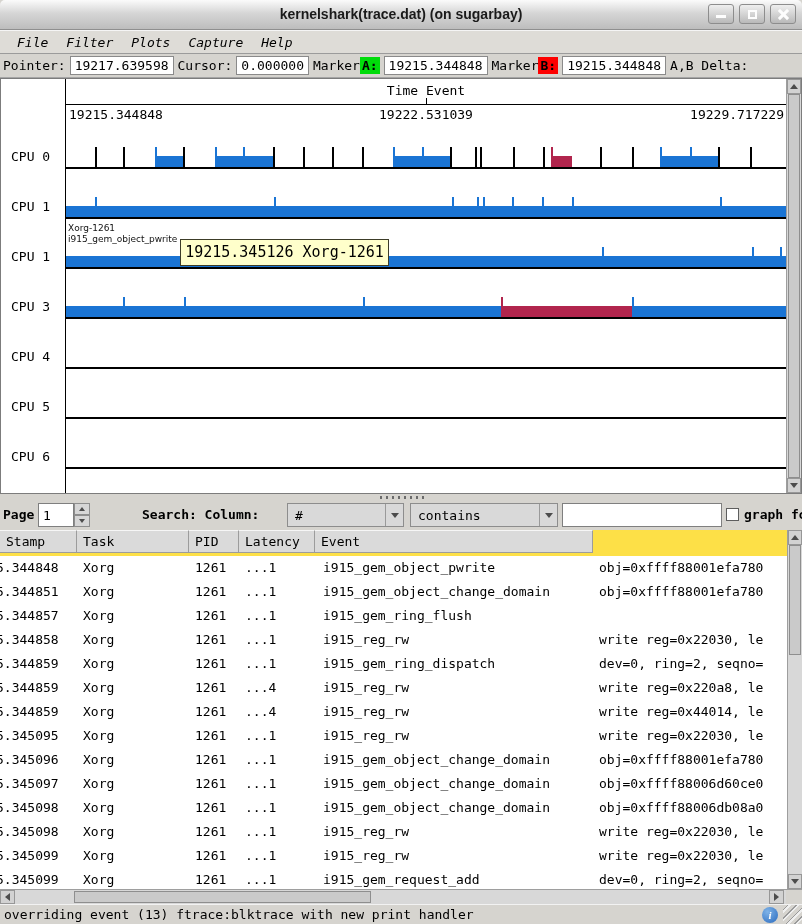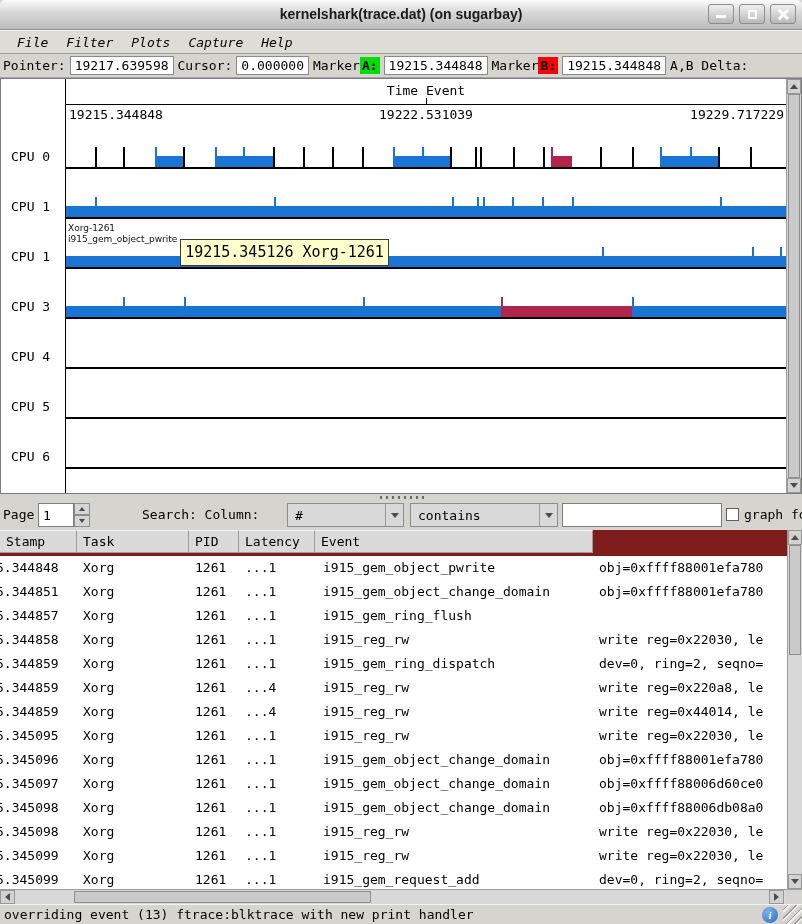--- a/index.html
+++ b/index.html
@@ -64,21 +64,21 @@
   .arr-left  { width:0; height:0; border-top:4px solid transparent; border-bottom:4px solid transparent; border-right:5px solid #4c4c4c; }
   .arr-right { width:0; height:0; border-top:4px solid transparent; border-bottom:4px solid transparent; border-left:5px solid #4c4c4c; }
 
   
   .splitter { height:6px; background:#d6d4cf; position:relative; }
   .splitter-dots { position:absolute; left:380px; top:2px; width:44px; height:3px;
     background:repeating-linear-gradient(90deg,#6b6b6b 0 2px,transparent 2px 6px); }
 
   
   .searchbar { height:30px; background:#d6d4cf; position:relative; }
-  .sb-label { position:absolute; top:7px; }
+  .sb-label { position:absolute; top:7px;font-weight:bold; }
   .page-label { left:3px; }
   .spinbox { position:absolute; left:38px; top:3px; width:52px; height:24px; }
   .spin-entry { position:absolute; left:0; top:0; width:36px; height:24px; border:1px solid #7f7f7f;
     background:#fff; font:inherit; padding-left:4px; }
   .spin-btns { position:absolute; right:0; top:0; width:16px; height:24px; }
   .spin-b { position:absolute; left:0; width:16px; height:12px; background:#d6d6d6; border:1px solid #8e8e8e;
     display:flex; align-items:center; justify-content:center; }
   .spin-b.up { top:0; } .spin-b.dn { bottom:0; }
   .spin-b .arr-up { border-bottom-width:4px; border-left-width:3px; border-right-width:3px; }
   .spin-b .arr-down { border-top-width:4px; border-left-width:3px; border-right-width:3px; }
@@ -88,21 +88,21 @@
   .combo-col { left:287px; width:117px; }
   .combo-match { left:410px; width:148px; }
   .combo-text { flex:1; padding-left:7px; }
   .combo-arrow { width:18px; height:100%; border-left:1px solid #9a9a9a; display:flex; align-items:center; justify-content:center; }
   .search-entry { position:absolute; left:562px; top:3px; width:160px; height:24px; border:1px solid #7f7f7f;
     background:#fff; font:inherit; padding-left:4px; }
   .gf-check { position:absolute; left:726px; top:8px; width:13px; height:13px; background:#fff; border:1px solid #5e5e5e; }
   .gf-label { left:744px; white-space:nowrap; }
 
   
-  .table-area { height:359px; position:relative; background:#7f1d1d; overflow:hidden; }
+  .table-area { height:359px; position:relative; background:#fde047; overflow:hidden; }
   .thead { display:flex; height:23px; }
   .th { background:#dadada; border-right:1px solid #9c9c9c; border-bottom:1px solid #9c9c9c;
     border-top:1px solid #f6f6f6; padding-left:6px; line-height:21px; overflow:hidden; white-space:nowrap; flex:none; }
   .tbody { position:absolute; left:0; right:15px; top:23px; bottom:0; overflow:hidden; padding-top:3px; }
   .trow { display:flex; height:24px; line-height:24px; background:#fff; }
   .td { flex:none; overflow:hidden; white-space:nowrap; padding-left:6px; }
   .td.col0 { padding-left:0; text-indent:-4px; }
   .td.col4 { padding-left:8px; }
   .table-vscroll { position:absolute; right:0; top:0; bottom:0; width:15px; background:#d8d8d8; border-left:1px solid #9e9e9e; }
 

